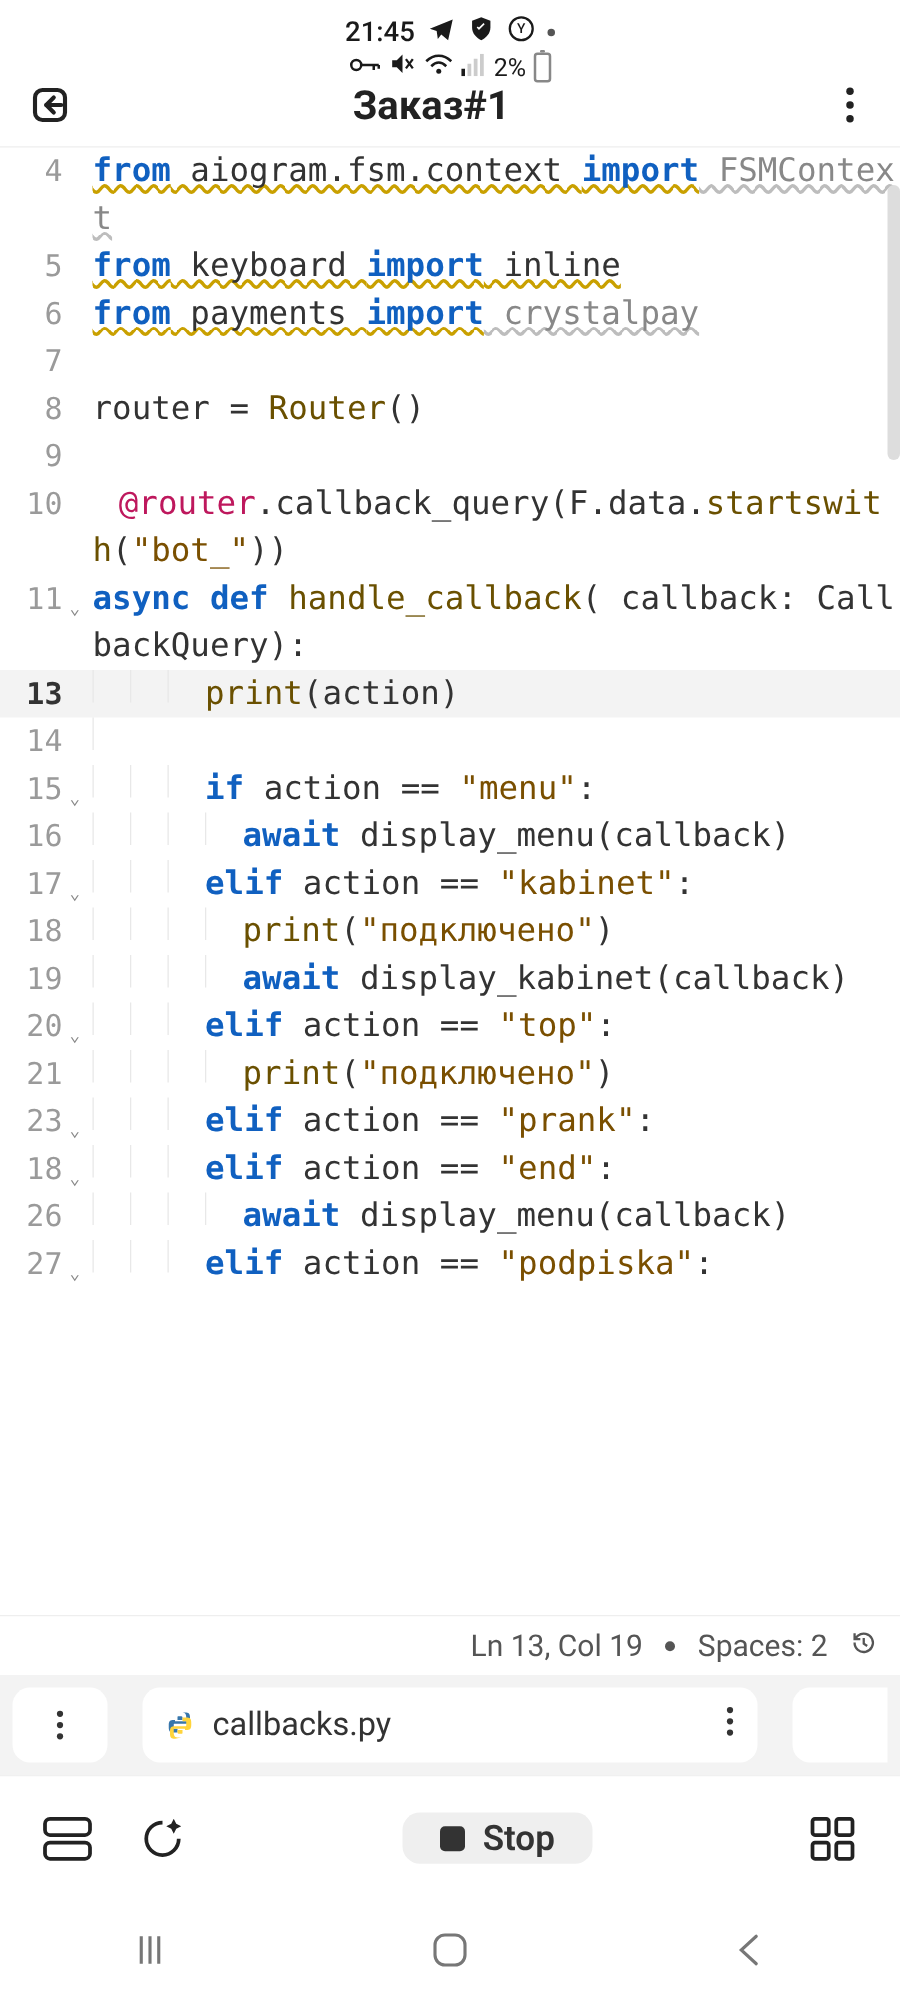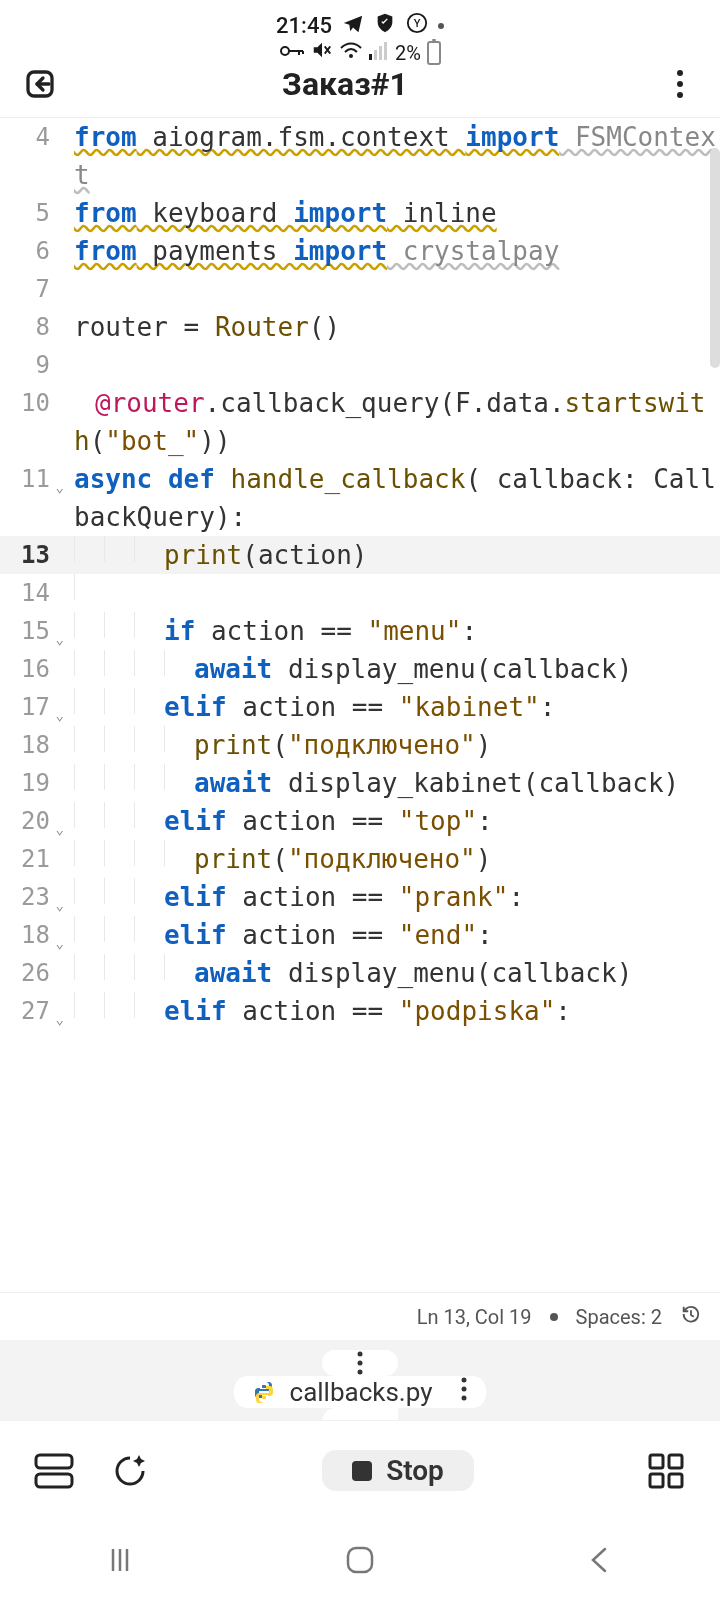--- a/index.html
+++ b/index.html
@@ -122,34 +122,33 @@
     border-radius: 5px;
   }
 
   .statusline {
     height: 48px;
     border-top: 1px solid #eee;
     display:flex;
     align-items:center;
     justify-content:flex-end;
     padding: 0 18px;
-    font-size: 20px;
+    font-size: 24px;
     color: #555;
     gap: 18px;
   }
   .statusline .dot { width:8px;height:8px;border-radius:50%;background:#555; }
 
   .tabbar {
     height: 80px;
     background: #f3f3f3;
     display: flex;
     align-items: center;
     padding: 10px;
-    gap: 0;
-    flex-direction: column;
+    gap: 28px;
   }
   .tab-side {
     width: 76px; height: 60px;
     background: #fff;
     border-radius: 14px;
     display:flex; align-items:center; justify-content:center;
     font-size: 26px;
   }
   .tab-side.right { border-radius: 14px 0 0 14px;}
   .tab-main {

